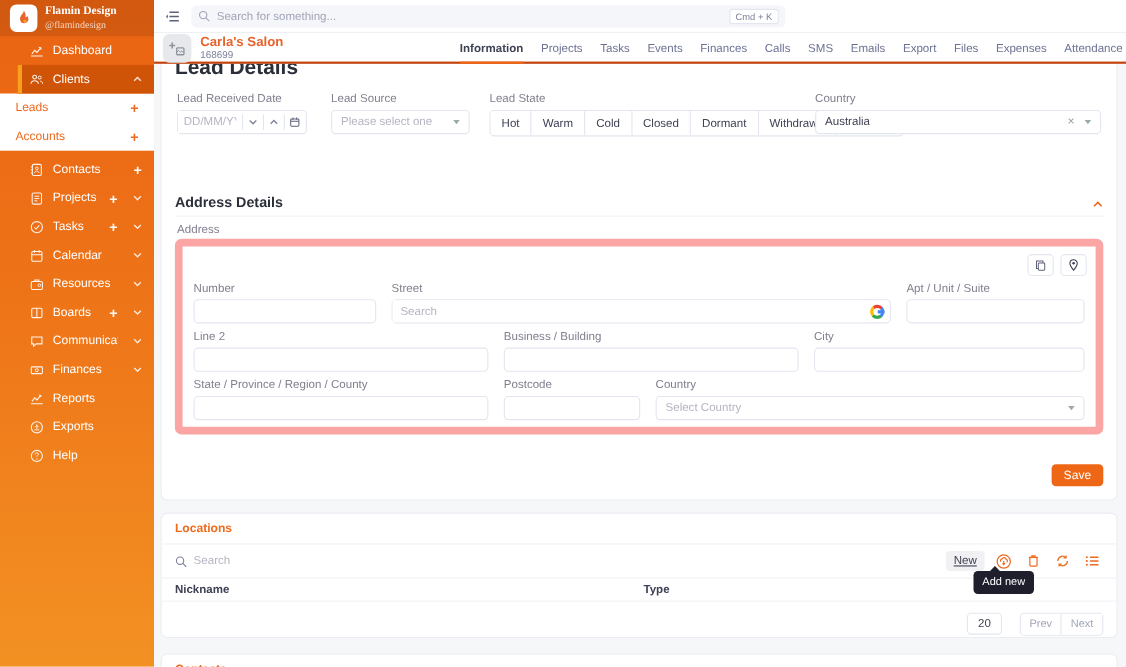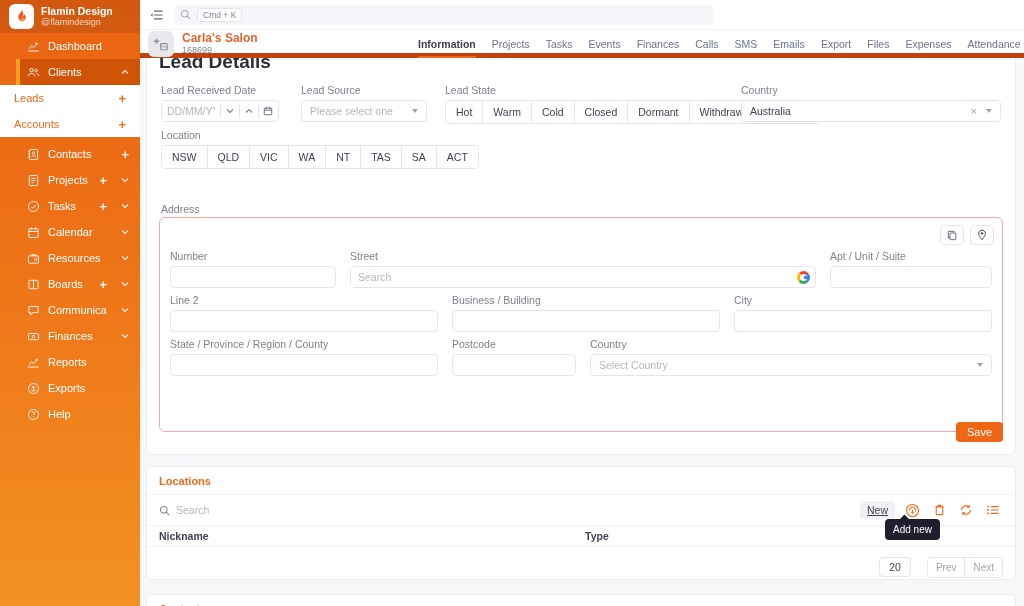--- a/index.html
+++ b/index.html
@@ -3,21 +3,21 @@
 <meta charset="utf-8">
 <style>
   * { margin:0; padding:0; box-sizing:border-box; }
   html,body { width:1024px; height:606px; overflow:hidden; font-family:"Liberation Sans", sans-serif; background:#f6f7f9; }
   .abs { position:absolute; }
 
   
   .sidebar { position:absolute; left:0; top:0; width:140px; height:606px;
     background:linear-gradient(180deg,#ea6312 0%,#ee7418 45%,#f39123 100%); z-index:8; }
   .profile { height:33px; display:flex; align-items:center; gap:7px; padding:0 9px;
-    background:rgba(0,0,0,0.10); }
+    background:rgba(0,0,0,0.10);font-family:Liberation Serif, serif; }
   .logo { width:25px; height:25px; background:#fff; border-radius:6px; display:flex; align-items:center; justify-content:center; flex:0 0 auto; }
   .profile-text { line-height:1.15; overflow:hidden; }
   .profile-name { color:#fff; font-size:10.5px; font-weight:bold; white-space:nowrap; }
   .profile-handle { color:rgba(255,255,255,0.75); font-size:9px; white-space:nowrap; }
   .nav-item { height:26px; display:flex; align-items:center; gap:8px; padding:0 11px;
     color:#fff; font-size:11px; cursor:pointer; position:relative;margin-left:16px; }
   .nav-item svg { flex:0 0 auto; opacity:.92; }
   .nav-item .lbl { flex:1 1 auto; white-space:nowrap; overflow:hidden; }
   .nav-item .plus { font-size:13px; font-weight:bold; line-height:1; opacity:.95; }
   .nav-item .chev { margin-left:6px; opacity:.9; display:flex; }
@@ -34,21 +34,21 @@
     border-bottom:1px solid #eef0f4; display:flex; align-items:center; padding:0 10px; z-index:6; }
   .hamburger { display:flex; align-items:center; margin-right:10px; cursor:pointer; }
   .searchbar { width:540px; height:20px; background:#f5f6fa; border-radius:5px;
     display:flex; align-items:center; padding:0 6px; gap:6px; }
   .searchbar .ph { color:#a1a5b7; font-size:10.5px; flex:1; }
   .kbd { background:#fff; border:1px solid #e4e6ef; border-radius:3px; color:#7e8299;
     font-size:8.5px; padding:1px 5px; white-space:nowrap; }
 
   
   .clientbar { position:absolute; left:140px; top:30px; width:884px; height:28px; background:#fff;
-    border-bottom:5px solid #c2410c; z-index:5; }
+    border-bottom:2px solid #c2410c; z-index:5; }
   .avatar { position:absolute; left:8px; top:1px; width:26px; height:26px; background:#e7e8ec;
     border-radius:6px; display:flex; align-items:center; justify-content:center; cursor:pointer; }
   .client-id-block { position:absolute; left:42px; top:1px; line-height:1.2; }
   .client-name { color:#e8632c; font-size:12px; font-weight:bold; cursor:pointer; }
   .client-id { color:#7e8299; font-size:9px; }
   .tabs { position:absolute; left:278px; top:0; height:28px; display:flex; gap:16px; }
   .tab { height:28px; display:flex; align-items:center; font-size:10.5px; color:#6c7293;
     cursor:pointer; border-bottom:2px solid transparent; padding-top:2px; }
   .tab.active { color:#3f4254; font-weight:bold; border-bottom:2px solid #ef6817; }
 
@@ -75,22 +75,22 @@
   .select-val { color:#3f4254; flex:1; padding:0 8px; }
   .caret { width:0; height:0; border-left:3.5px solid transparent; border-right:3.5px solid transparent;
     border-top:4px solid #9aa; margin-right:8px; }
   .clear-x { color:#9aa0ac; font-size:11px; margin-right:9px; cursor:pointer; }
 
   .seg { display:inline-flex; border:1px solid #e4e6ef; border-radius:4px; overflow:hidden; background:#fff; }
   .seg button { background:#fff; border:none; border-left:1px solid #e4e6ef; padding:0 10px; height:22px;
     font-size:10.5px; color:#3f4254; cursor:pointer; font-family:"Liberation Sans",sans-serif; white-space:nowrap; }
   .seg button:first-child { border-left:none; }
 
-  .addr-box { position:absolute; left:12px; right:12px; top:182px; height:215px;
-    border:1px solid #fca5a5; border-radius:6px; }
+  .addr-box { position:absolute; left:12px; right:12px; top:182px; height:178px;
+    border:7px solid #fca5a5; border-radius:6px; }
   .addr-tools { position:absolute; top:7px; right:8px; display:flex; gap:6px; }
   .tool-btn { width:24px; height:20px; border:1px solid #e4e6ef; border-radius:4px; background:#fff;
     display:flex; align-items:center; justify-content:center; cursor:pointer; }
   .addr-row { position:absolute; left:10px; right:10px; display:flex; gap:14px; }
   .fgrow { flex:1 1 auto; }
   .gicon { position:relative; width:13px; height:13px; border-radius:50%; flex:0 0 auto; margin-right:5px;
     background:conic-gradient(from -40deg,#ea4335 0 90deg,#4285f4 90deg 185deg,#34a853 185deg 270deg,#fbbc05 270deg 360deg); }
   .gicon::after { content:""; position:absolute; inset:3px; background:#fff; border-radius:50%; }
   .gicon::before { content:""; position:absolute; right:0; top:5px; width:6px; height:3px; background:#4285f4; z-index:1; }
 
@@ -181,34 +181,29 @@
 
   <div class="abs" style="left:594px; top:49px; right:14px;">
     <div class="field-label">Country</div>
     <div class="ctl">
       <span class="select-val">Australia</span>
       <span class="clear-x">×</span>
       <span class="caret"></span>
     </div>
   </div>
 
-  <div class="abs" style="left:14px; top:94px;">
-    <div class="field-label">Location</div>
-    <div class="seg">
-      <button>NSW</button>
-      <button>QLD</button>
-      <button>VIC</button>
-      <button>WA</button>
-      <button>NT</button>
-      <button>TAS</button>
-      <button>SA</button>
-      <button>ACT</button>
-    </div>
-  </div>
-
+
+  <div class="abs" style="left:12px; right:12px; top:140px; height:22px; border-bottom:1px solid #eff2f5;">
+    <span class="section-title" style="font-size:13px;">Address Details</span>
+    <span class="abs" style="right:0; top:2px; cursor:pointer;">
+      <svg width="10" height="8" viewBox="0 0 10 8">
+          <path d="M1.5 5.5L5 2l3.5 3.5" fill="none" stroke="#ee6716" stroke-width="1.4"></path>
+        </svg>
+    </span>
+  </div>
 
   <div class="abs field-label" style="left:14px; top:168px;">Address</div>
 
   <div class="addr-box">
     <div class="addr-tools">
       <span class="tool-btn">
         <svg width="10" height="11" viewBox="0 0 12 13">
             <rect x="3.5" y="3.5" width="7" height="8" rx="1" fill="none" stroke="#5e6278" stroke-width="1.1"></rect>
             <path d="M8.5 3.5v-2h-7v8h2" fill="none" stroke="#5e6278" stroke-width="1.1"></path>
           </svg>
@@ -343,20 +338,21 @@
     <svg width="14" height="12" viewBox="0 0 16 14">
         <path d="M4.5 2.5h10M4.5 7h10M4.5 11.5h10" stroke="#5e6278" stroke-width="1.4"></path>
         <path d="M2.8 4.8L0.8 7l2 2.2z" fill="#5e6278"></path>
       </svg>
   </span>
   <div class="searchbar">
     <svg width="11" height="11" viewBox="0 0 14 14">
         <circle cx="6" cy="6" r="4.2" fill="none" stroke="#a1a5b7" stroke-width="1.3"></circle>
         <path d="M9.2 9.2L13 13" stroke="#a1a5b7" stroke-width="1.3"></path>
       </svg>
+    <span class="ph">Search for something...</span>
     <span class="kbd">Cmd + K</span>
   </div>
 </div>
 
 <div class="clientbar">
   <span class="avatar">
     <svg width="16" height="16" viewBox="0 0 18 18">
         <path d="M4 3v6M1 6h6" stroke="#8f939e" stroke-width="1.6"></path>
         <rect x="8.5" y="8.5" width="7.5" height="7" rx="1" fill="none" stroke="#8f939e" stroke-width="1.3"></rect>
         <path d="M8.5 13l2-2 2 2 1.5-1.5 2 2" fill="none" stroke="#8f939e" stroke-width="1"></path>

